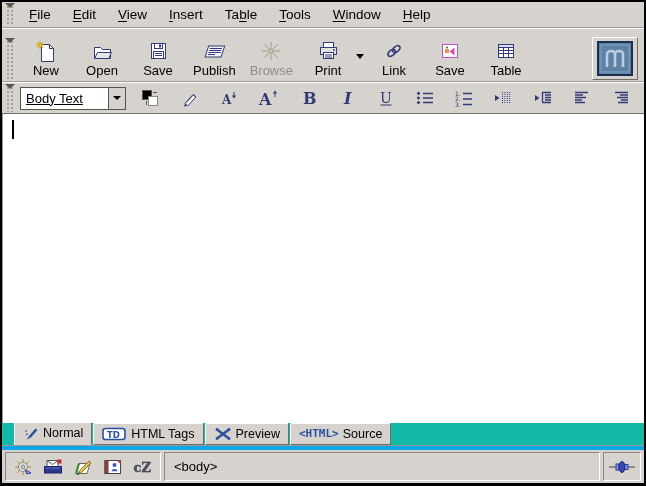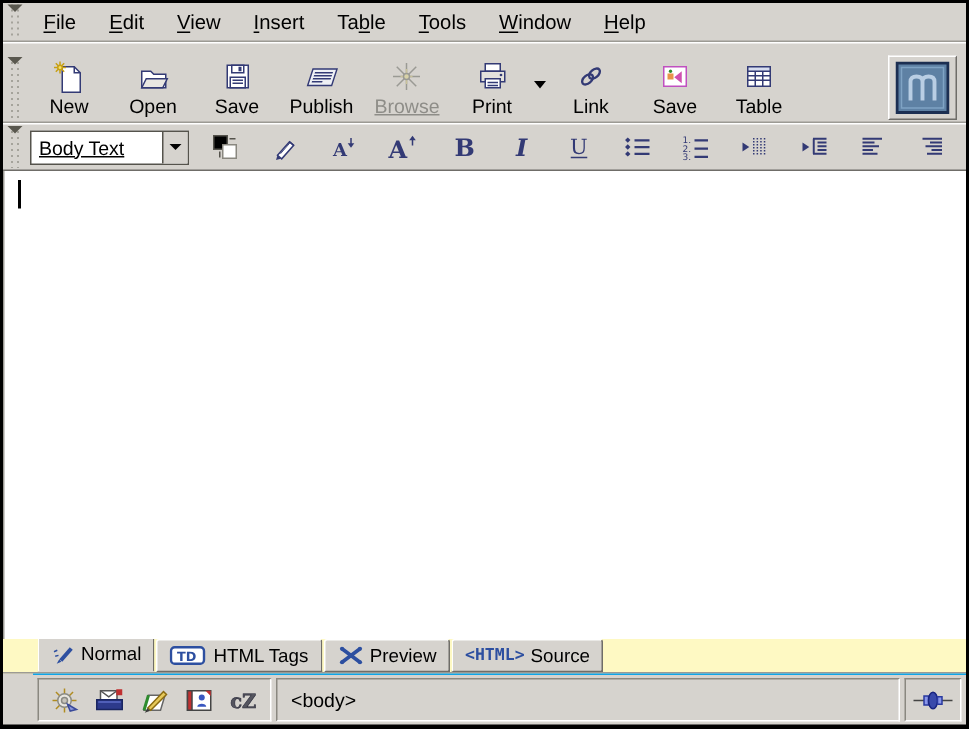--- a/index.html
+++ b/index.html
@@ -20,50 +20,50 @@
   .menu-items{display:flex;align-items:center;}
   .menu-item{padding:3px 11px;font-size:13.5px;cursor:default;white-space:nowrap;}
   .menu-item u{text-underline-offset:2px;}
   
   .toolbar{height:43px;display:flex;align-items:center;border-top:1px solid #fff;
     border-bottom:1px solid #9c9a94;padding:8px 4px 1px 2px;}
   .tb-row{display:flex;align-items:flex-end;height:100%;}
   .tb-btn{display:flex;flex-direction:column;align-items:center;justify-content:flex-end;
     min-width:42px;padding:2px 7px 2px;font-size:13px;gap:1px;cursor:default;}
   .tb-btn .icon{height:22px;display:flex;align-items:flex-end;}
-  .tb-btn.disabled{color:#8e8d88;text-decoration:underline;}
+  .tb-btn.disabled{color:#8e8d88;}
   .dropdown-arrow{width:0;height:0;border-left:4px solid transparent;border-right:4px solid transparent;
     border-top:5px solid #000;margin:0 2px 21px 0;align-self:flex-end;}
   .spacer{flex:1;}
   .throbber{width:42px;height:39px;margin-right:2px;padding:1px;border:1px solid;
     border-color:#fff #6f6d68 #6f6d68 #fff;background:#d6d3ce;display:flex;align-items:center;justify-content:center;}
   
   .formatbar{height:30px;display:flex;align-items:center;border-top:1px solid #fff;
     border-bottom:1px solid #6f6d68;padding:0 10px 0 2px;text-decoration:underline;}
   .combobox{width:104px;height:21px;margin-left:2px;background:#fff;border:1px solid #55534c;
     display:flex;align-items:center;font-size:13px;cursor:default;}
   .combobox .value{flex:1;padding-left:5px;white-space:nowrap;overflow:hidden;}
   .combo-btn{width:16px;align-self:stretch;background:#d6d3ce;border-left:1px solid #55534c;
     display:flex;align-items:center;justify-content:center;}
   .combo-btn i{width:0;height:0;border-left:4px solid transparent;border-right:4px solid transparent;border-top:4px solid #000;}
   .format-buttons{flex:1;display:flex;justify-content:space-between;align-items:center;margin-left:12px;}
   .fmt-btn{width:26px;height:24px;display:flex;align-items:center;justify-content:center;cursor:default;}
   
   .editor{flex:1;background:#fff;position:relative;border-left:1px solid #9c9a94;}
   .caret{position:absolute;left:9px;top:6px;width:2px;height:19px;background:#000;}
   
-  .tabbar{height:22px;background:#fef9c3;display:flex;align-items:flex-end;padding-left:23px;
+  .tabbar{height:22px;background:#14b8a6;display:flex;align-items:flex-end;padding-left:12px;
     border-bottom:1px solid #9c9a94;}
   .tab{display:flex;align-items:center;gap:4px;height:17px;padding:1px 8px 2px;font-size:12.5px;
     background:#d6d3ce;border:1px solid;border-color:#fff #6f6d68 #6f6d68 #fff;
     border-top-left-radius:2px;border-top-right-radius:2px;margin-right:1px;cursor:default;white-space:nowrap;}
   .tab.active{height:19px;border-bottom-color:#d6d3ce;}
   .icon-text{font-family:"DejaVu Sans Mono",monospace;font-weight:bold;font-size:11px;color:#2d4fa0;}
   
-  .statusbar{height:29px;display:flex;gap:3px;padding:2px 3px;border-top:1px solid #0ea5e9;align-items:stretch;margin-left:20px;}
+  .statusbar{height:29px;display:flex;gap:3px;padding:2px 3px;border-top:4px solid #0ea5e9;align-items:stretch;}
   .sb-panel{border:1px solid;border-color:#8a8880 #fff #fff #8a8880;background:#d6d3ce;
     display:flex;align-items:center;}
   .sb-components{padding:0 6px;gap:8px;}
   .sb-status{flex:1;font-size:13px;padding-left:9px;}
   .sb-online{width:36px;justify-content:center;}
   .comp{display:flex;align-items:center;cursor:default;}
   .icon svg{display:block;}
 </style>
 </head>
 <body>

